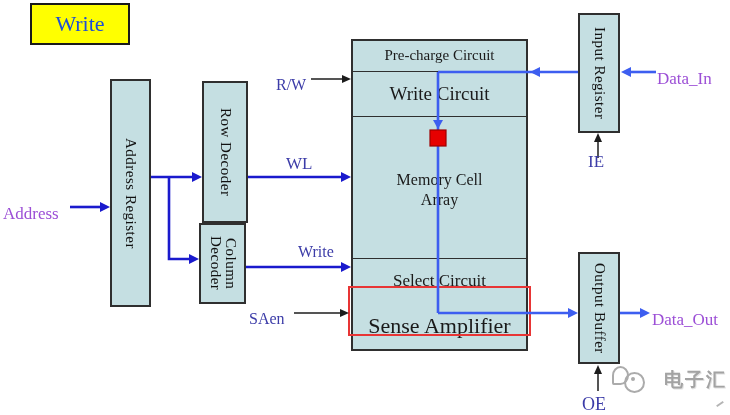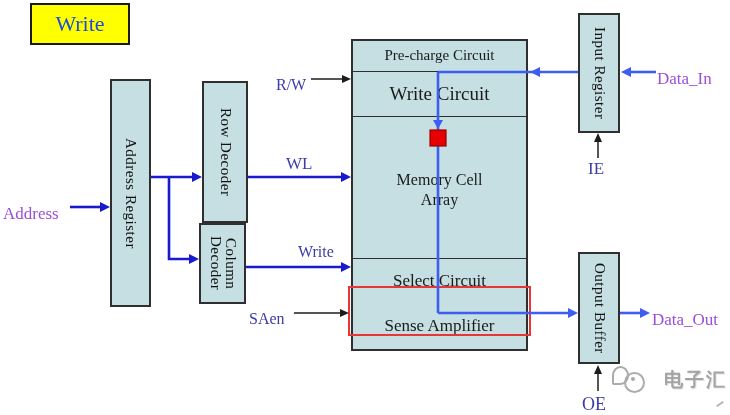--- a/index.html
+++ b/index.html
@@ -27,36 +27,36 @@
     background:var(--block-fill);border:2px solid #2f2f2f;display:flex;flex-direction:column;
   }
   .sec{box-sizing:border-box;display:flex;align-items:center;justify-content:center;
        text-align:center;border-top:1.5px solid #2f2f2f;}
   .sec:first-child{border-top:none;}
   .sec-precharge{height:30px;font-size:15px;}
   .sec-write{height:46px;font-size:19px;}
   .sec-memory{height:144px;font-size:16px;align-items:flex-end;padding-bottom:48px;}
   .sec-memory span{display:inline-block;width:100px;line-height:1.25;}
   .sec-select{height:45px;font-size:17px;}
-  .sec-sense{height:47px;font-size:17px;border-top:none;}
+  .sec-sense{height:47px;font-size:22px;border-top:none;}
   #sense-highlight{
     position:absolute;left:348px;top:286px;width:183px;height:50px;box-sizing:border-box;
     border:2px solid var(--highlight-red);pointer-events:none;
   }
   
   .sig{position:absolute;white-space:nowrap;margin-top:8px;}
   .sig-purple{color:var(--bus-label-purple);font-size:17px;}
   .sig-navy{color:var(--control-label-navy);font-size:16px;}
   #lbl-address{left:3px;top:196px;}
   #lbl-rw{left:276px;top:68px;}
   #lbl-wl{left:286px;top:146px;font-size:17px;}
   #lbl-ysel{left:298px;top:235px;}
   #lbl-saen{left:249px;top:302px;}
   #lbl-datain{left:657px;top:61px;}
-  #lbl-ie{left:588px;top:151px;font-size:17px;}
+  #lbl-ie{left:588px;top:144px;font-size:17px;}
   #lbl-dataout{left:652px;top:302px;}
   #lbl-oe{left:582px;top:386px;font-size:18px;}
   
   #wires{position:absolute;left:0;top:0;width:730px;height:415px;pointer-events:none;}
   .wire-addr{stroke:var(--address-wire-blue);stroke-width:2.6;fill:none;}
   .ah-addr{fill:var(--address-wire-blue);stroke:none;}
   .wire-data{stroke:var(--data-wire-blue);stroke-width:2.6;fill:none;}
   .ah-data{fill:var(--data-wire-blue);stroke:none;}
   .wire-black{stroke:#1c1c1c;stroke-width:1.5;fill:none;}
   .ah-black{fill:#1c1c1c;stroke:none;}

